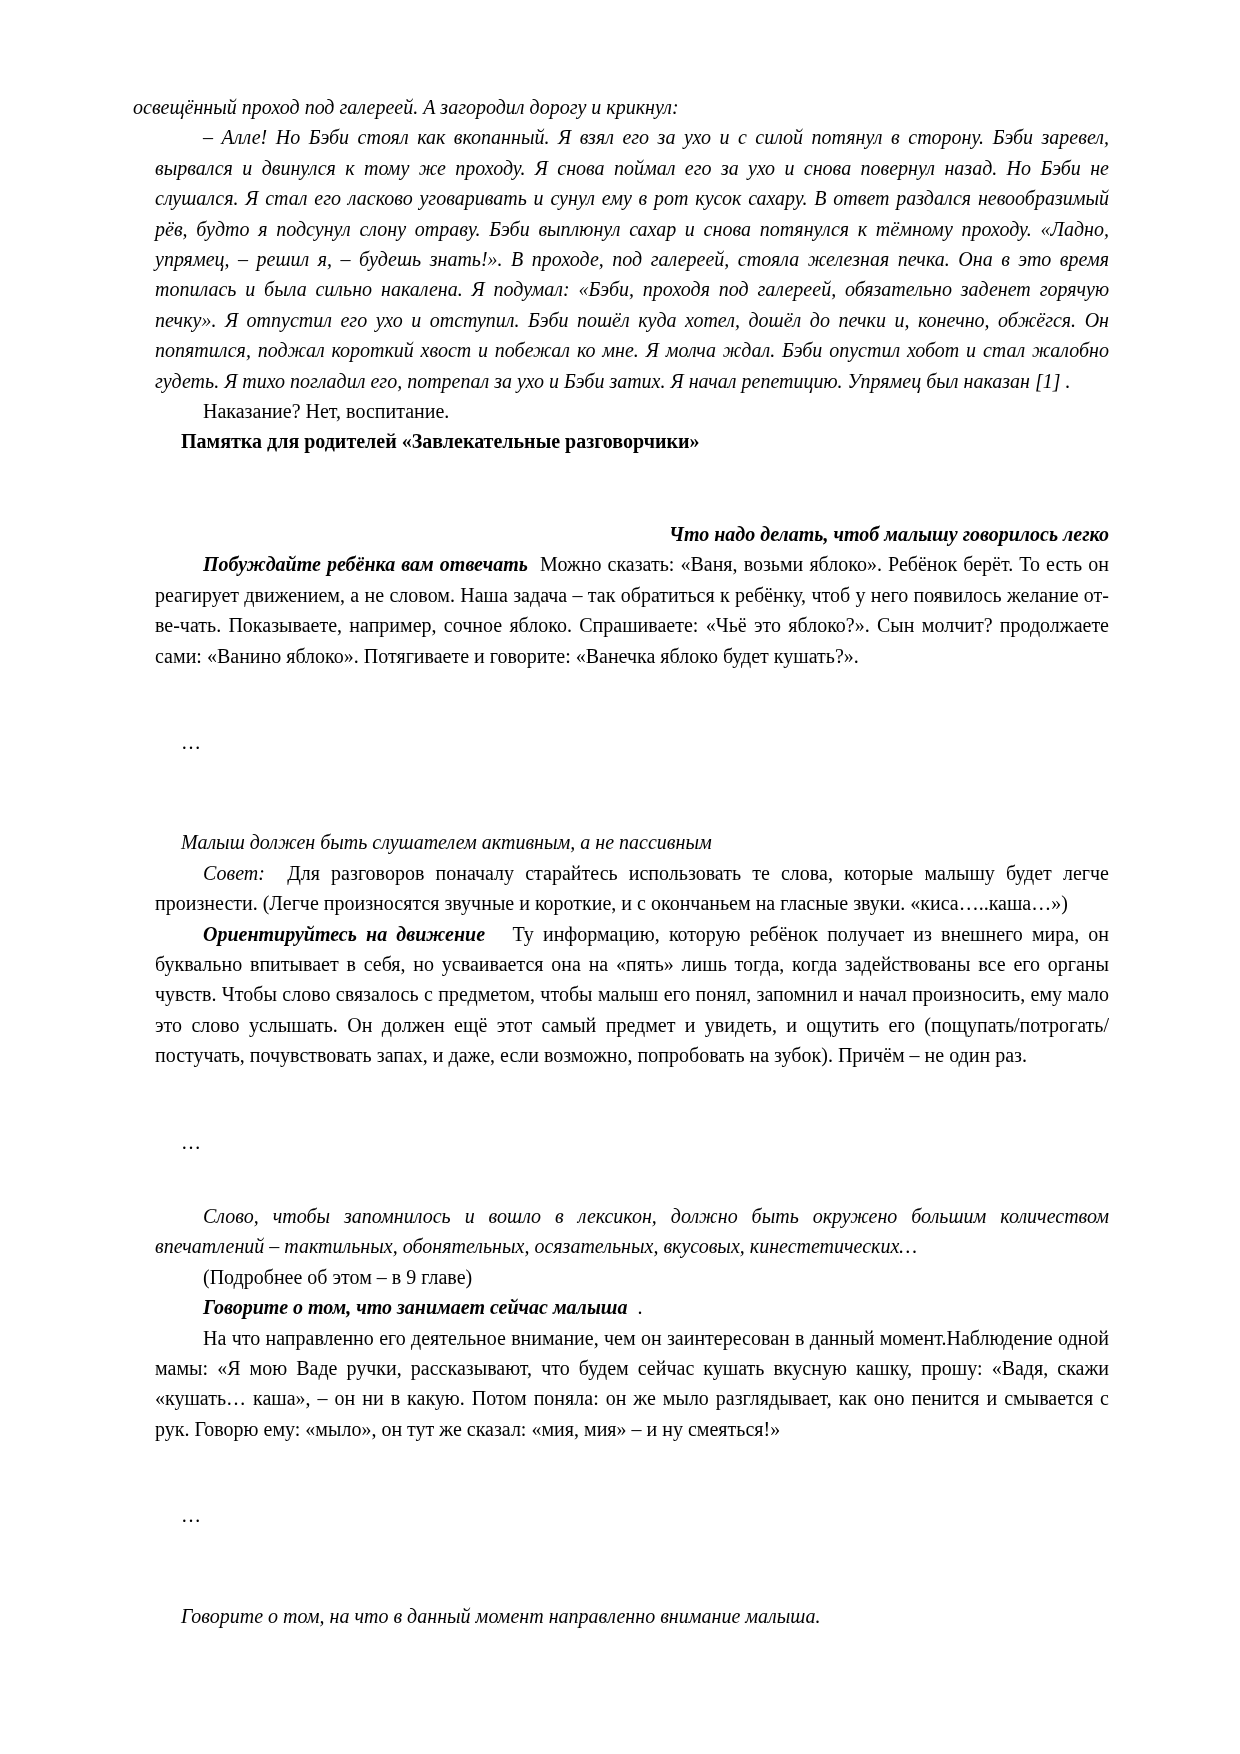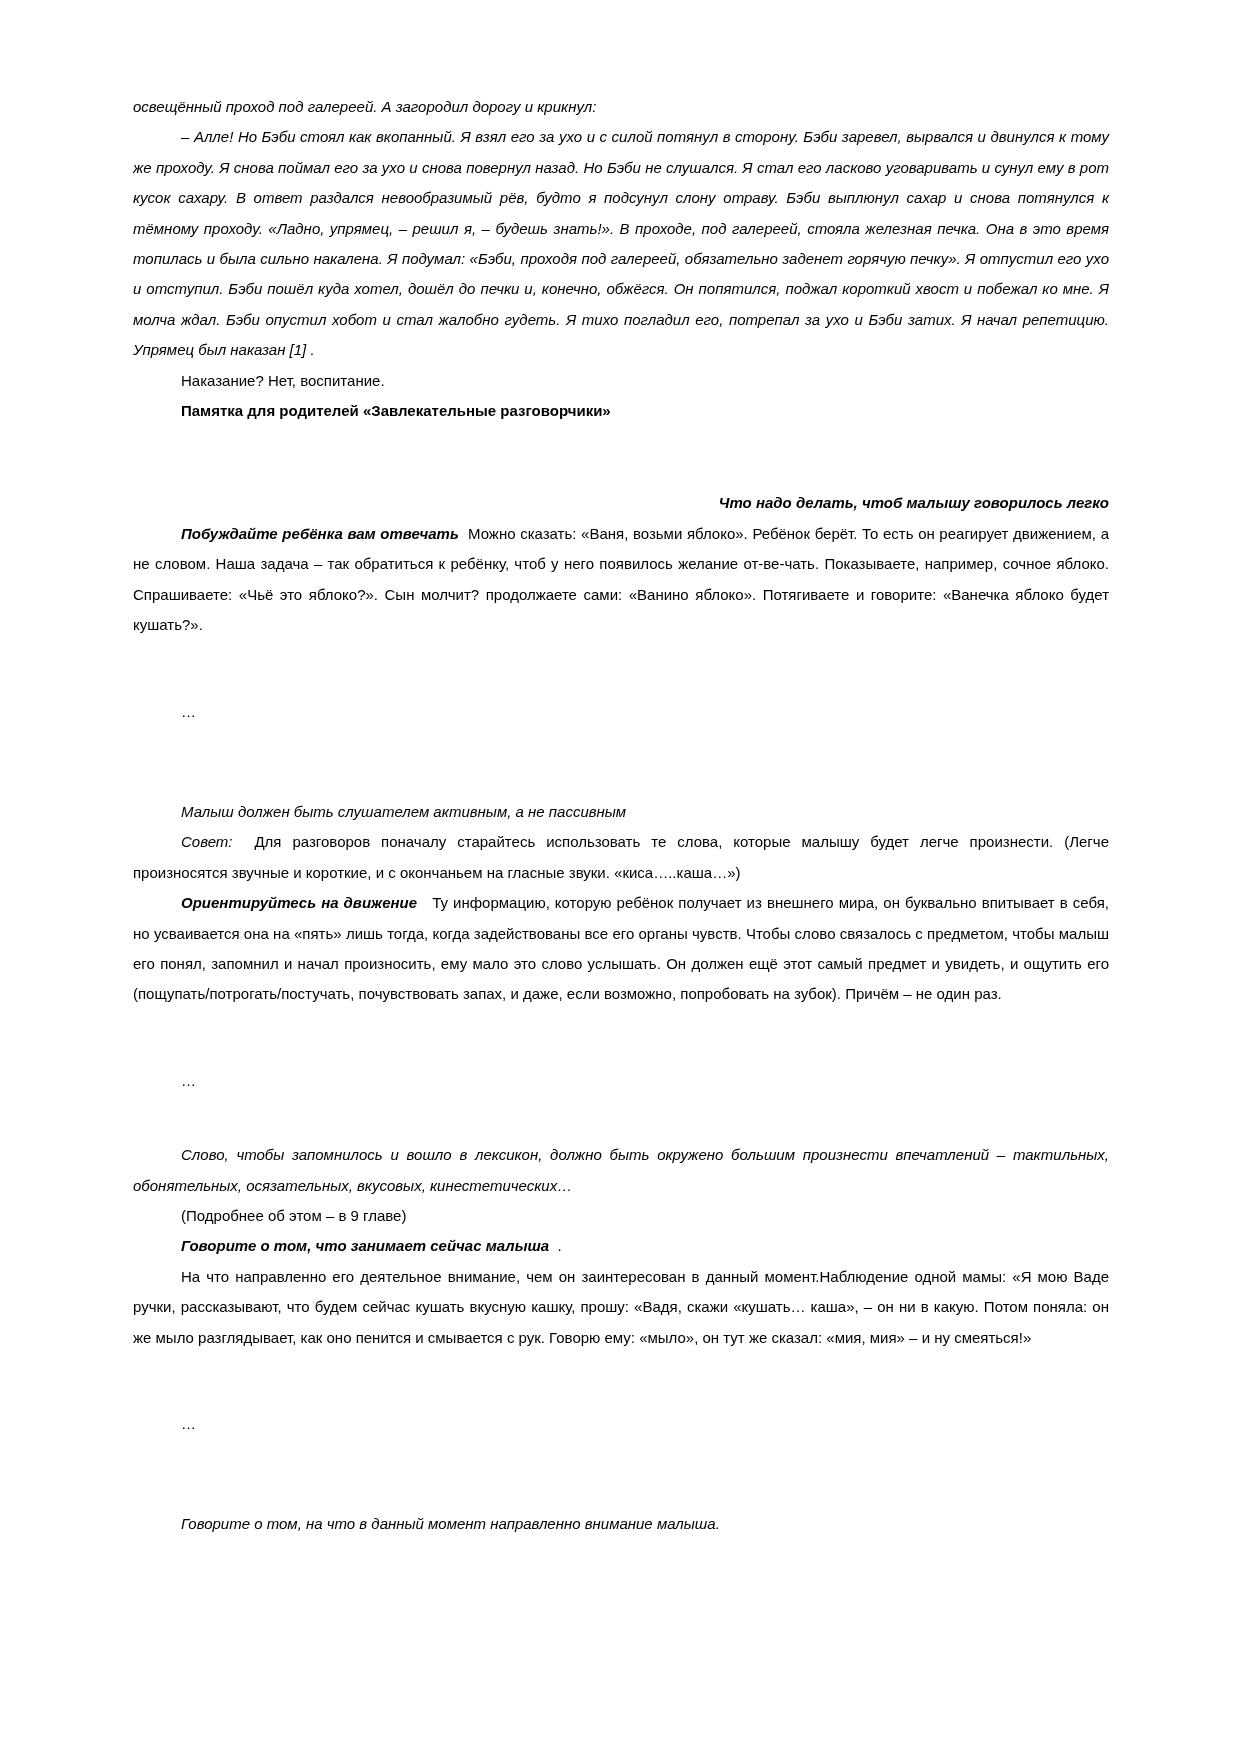--- a/index.html
+++ b/index.html
@@ -22,31 +22,32 @@
     position: absolute;
     left: 133px;
     top: 92px;
     width: 976px;
   }
 
   
   p {
     margin: 0;
     color: #000000;
-    font-family: Liberation Sans, sans-serif;
-    font-size: 15px;
+    font-family: Liberation Serif, serif;
+    font-size: 20px;
     line-height: 30.4px;
     text-align: justify;
     text-justify: inter-word;
     -webkit-hyphens: none;
     hyphens: none;
   }
 
   .indent {
     text-indent: 48px;
+    margin-left: 22px;
   }
 
   .roman {
     font-style: normal;
   }
 
   
   .memo-title {
     font-weight: bold;
     font-style: normal;
@@ -132,21 +133,21 @@
     <p class="indent"><span class="run-italic">Совет:</span><span class="run-roman">&nbsp; </span><span class="run-roman">Для разговоров поначалу старайтесь использовать те слова, которые малышу будет легче произнести. (Легче произносятся звучные и короткие, и с окончаньем на гласные звуки. «киса…..каша…»)</span></p>
 
     <p class="indent"><span class="run-bold-italic">Ориентируйтесь на движение</span><span class="run-roman">&nbsp;&nbsp; </span><span class="run-roman">Ту информацию, которую ребёнок получает из внешнего мира, он буквально впитывает в себя, но усваивается она на «пять» лишь тогда, когда задействованы все его органы чувств. Чтобы слово связалось с предметом, чтобы малыш его понял, запомнил и начал произносить, ему мало это слово услышать. Он должен ещё этот самый предмет и увидеть, и ощутить его (пощупать/потрогать/постучать, почувствовать запах, и даже, если возможно, попробовать на зубок). Причём – не один раз.</span></p>
 
     <div class="sp-56"></div>
 
     <p class="dots">…</p>
 
     <div class="sp-44"></div>
 
-    <p class="story indent">Слово, чтобы запомнилось и вошло в лексикон, должно быть окружено большим произнести впечатлений – тактильных, обонятельных, осязательных, вкусовых, кинестетических…</p>
+    <p class="story indent">Слово, чтобы запомнилось и вошло в лексикон, должно быть окружено большим количеством впечатлений – тактильных, обонятельных, осязательных, вкусовых, кинестетических…</p>
 
     <p class="indent roman">(Подробнее об этом – в 9 главе)</p>
 
     <p class="indent"><span class="run-bold-italic">Говорите о том, что занимает сейчас малыша</span><span class="run-roman">&nbsp; </span><span class="run-roman">.</span></p>
 
     <p class="indent roman">На что направленно его деятельное внимание, чем он заинтересован в данный момент.Наблюдение одной мамы: «Я мою Ваде ручки, рассказывают, что будем сейчас кушать вкусную кашку, прошу: «Вадя, скажи «кушать… каша», – он ни в какую. Потом поняла: он же мыло разглядывает, как оно пенится и смывается с рук. Говорю ему: «мыло», он тут же сказал: «мия, мия» – и ну смеяться!»</p>
 
     <div class="sp-56"></div>
 
     <p class="dots">…</p>

